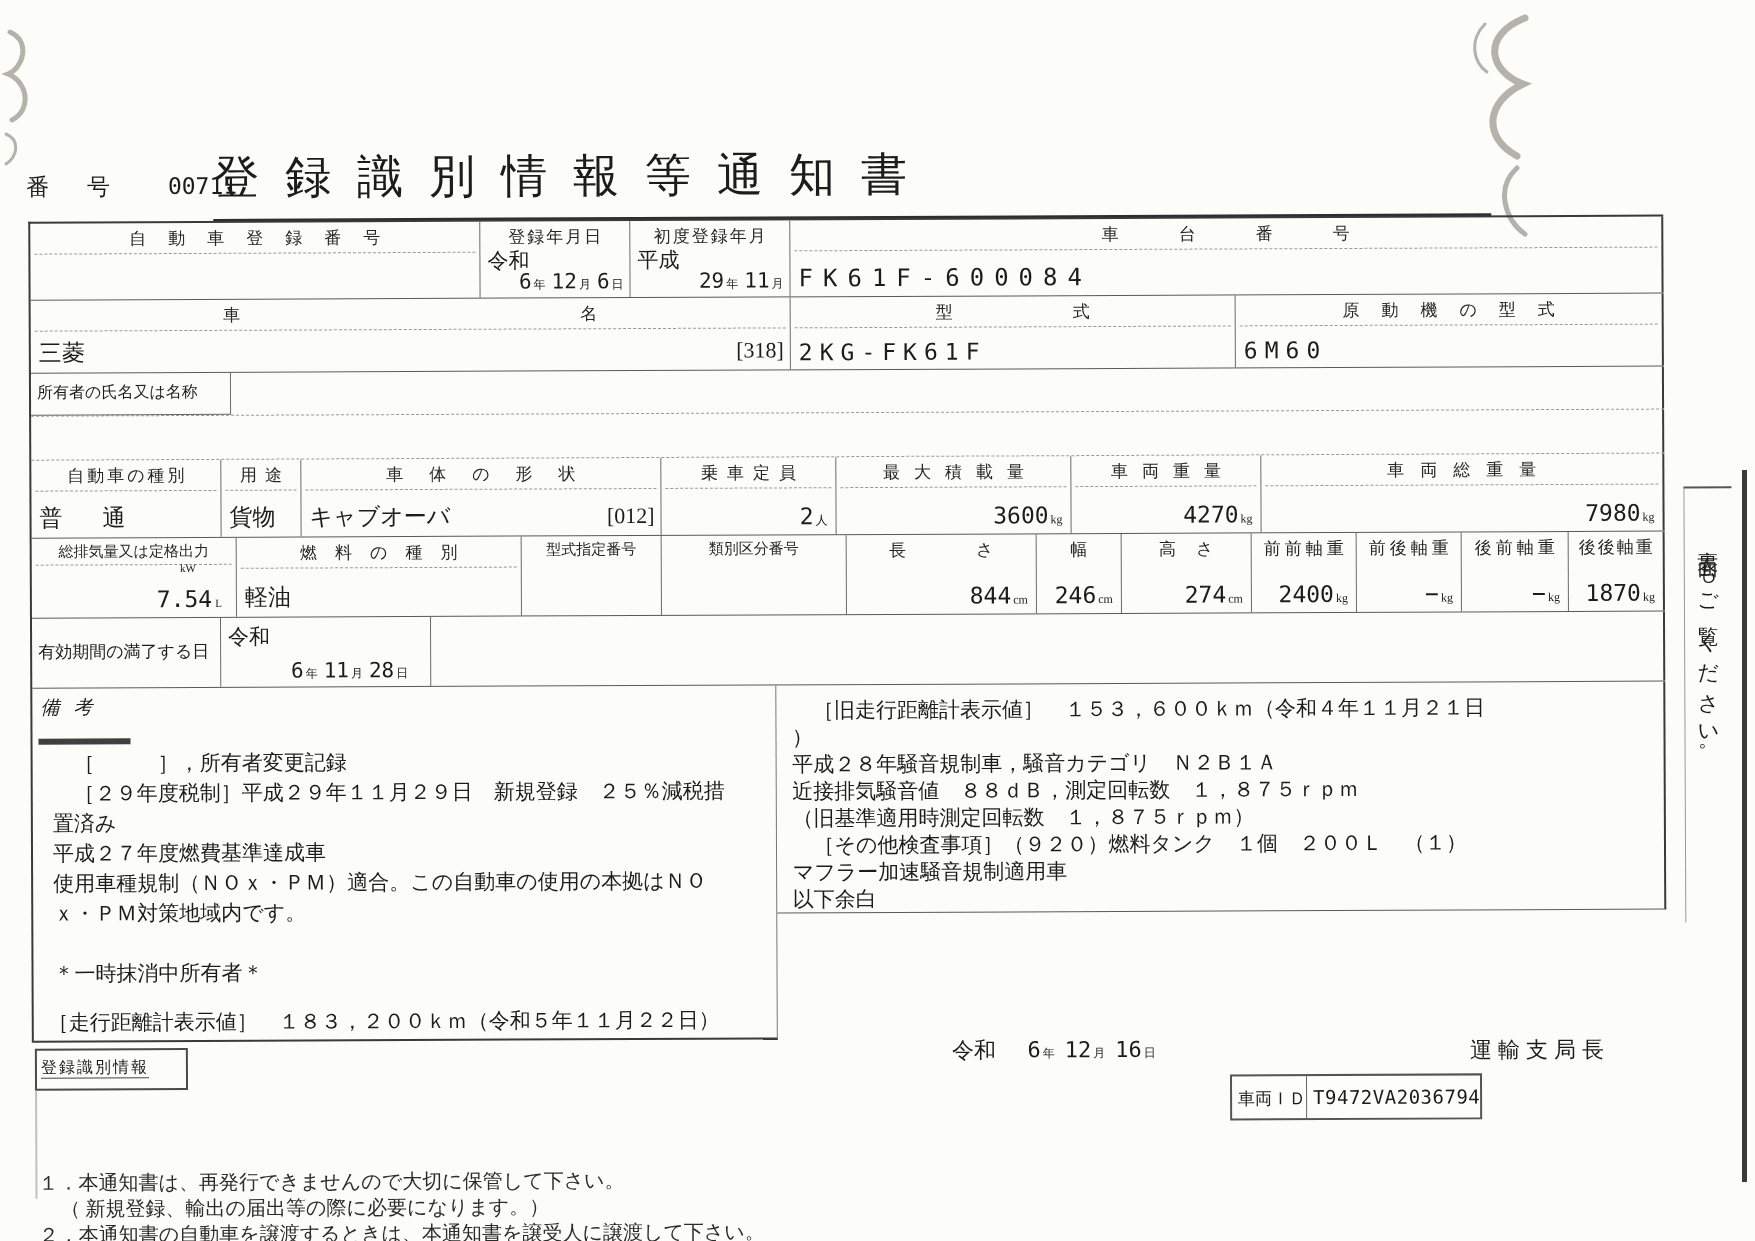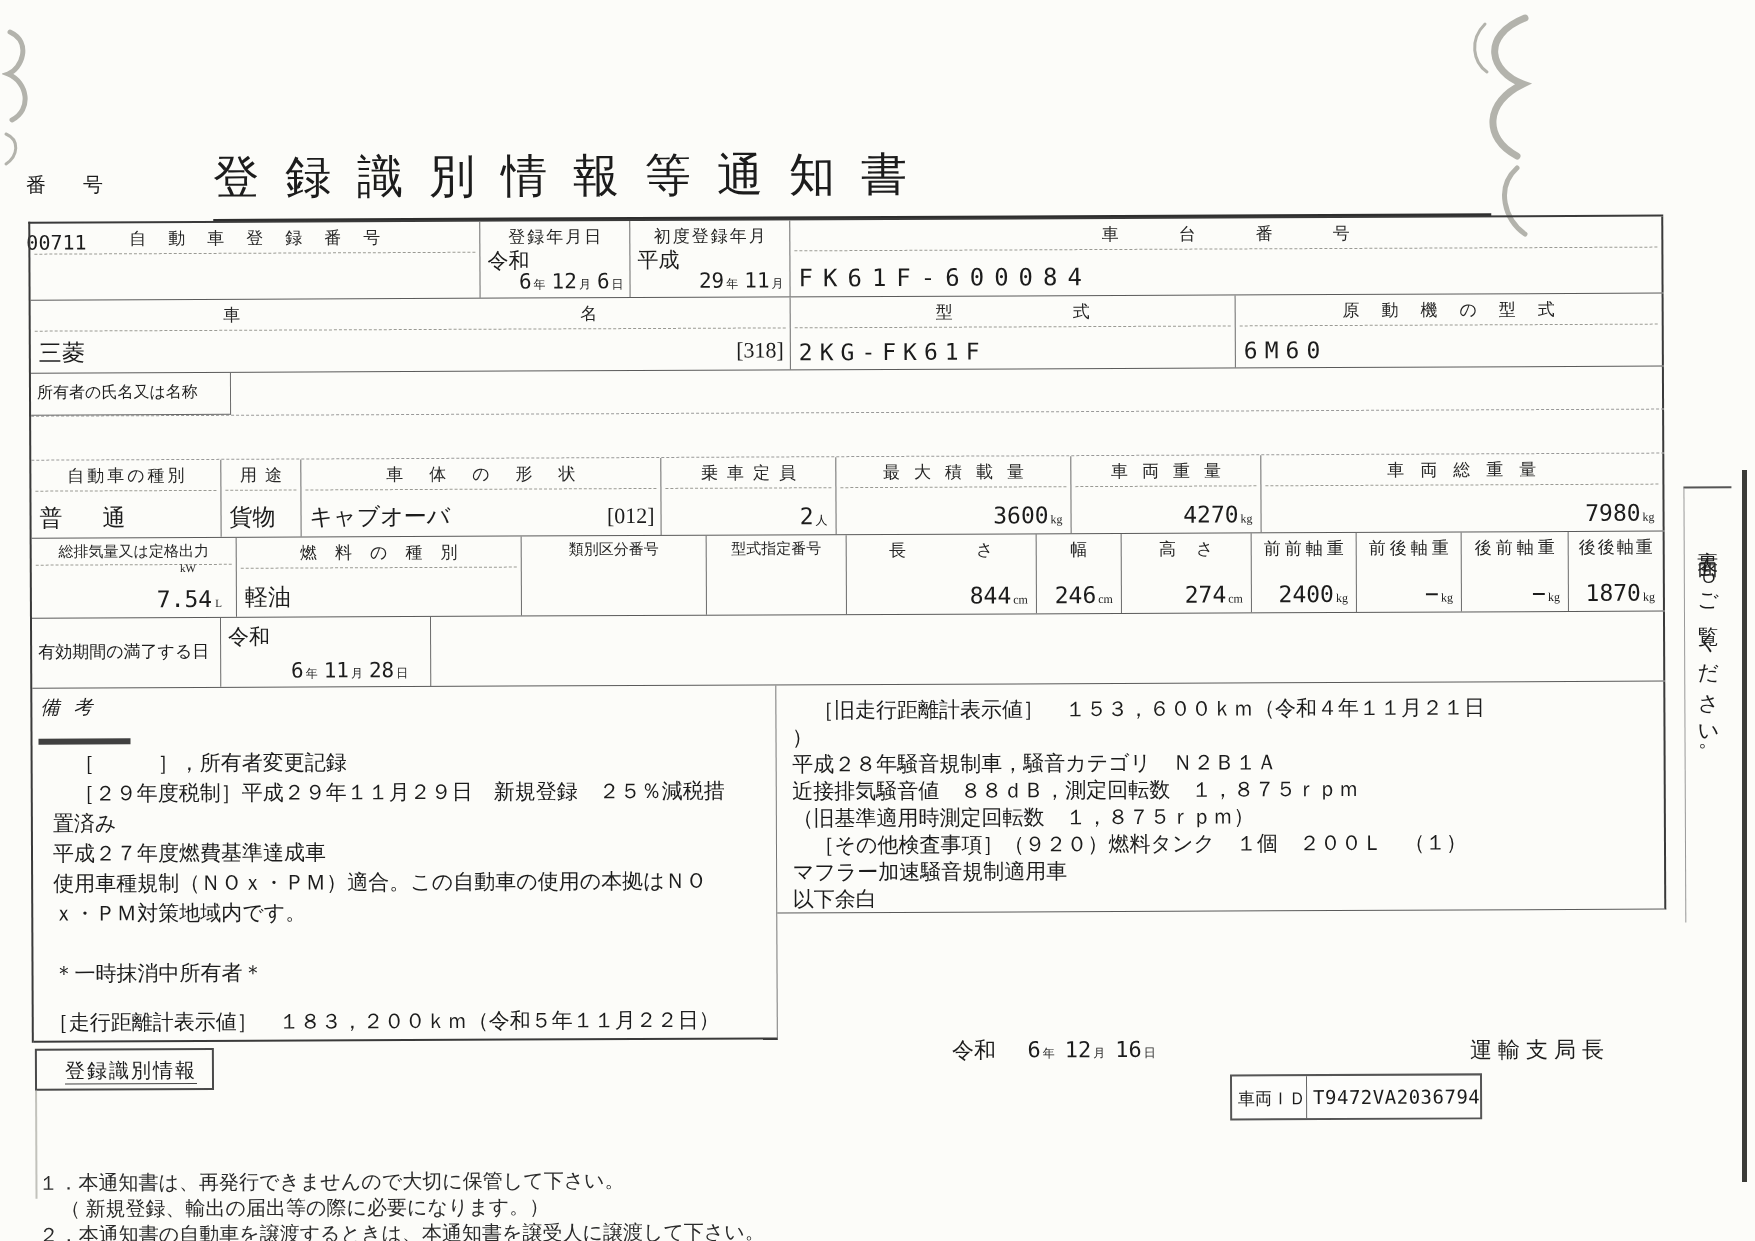--- a/index.html
+++ b/index.html
@@ -1,21 +1,21 @@
 <!DOCTYPE html>
 <html><head>
 <meta charset="utf-8">
 <style>
   html,body{margin:0;padding:0;background:#e8e8e4;}
   #page{position:relative;width:1755px;height:1241px;background:#fcfcf9;overflow:hidden;
         font-family:"Liberation Serif","DejaVu Serif",serif;color:#1c1c1c;}
   #sheet{position:absolute;left:0;top:0;width:1755px;height:1241px;transform:rotate(-0.25deg);}
   .abs{position:absolute;}
   
-  #doc-no{left:28px;top:168px;display:flex;align-items:baseline;gap:32px;font-size:20px;flex-direction:column;}
+  #doc-no{left:28px;top:168px;display:flex;align-items:baseline;gap:42px;font-size:23px;}
   #doc-no .lbl{letter-spacing:16px;}
   .mono{font-family:"DejaVu Sans Mono","Liberation Mono",monospace;}
   #title{left:215px;top:144px;width:1278px;font-size:46px;border-bottom:3px solid #2e2e2e;
          padding-bottom:10px;white-space:nowrap;}
   .ls{display:inline-block;letter-spacing:var(--ls,6px);margin-right:calc(var(--ls,6px) * -1);white-space:nowrap;}
   
   #tbl{left:30px;top:218px;width:1633px;border-top:2px solid #3a3a3a;border-left:2px solid #3a3a3a;}
   .r{display:flex;border-bottom:1px solid #5a5a5a;position:relative;box-sizing:border-box;}
   .c{border-right:1px solid #6a6a6a;position:relative;box-sizing:border-box;flex-shrink:0;}
   .c.fill{flex:1 1 auto;}
@@ -44,22 +44,22 @@
               border-bottom:6px solid #404040;padding:0 24px 18px 2px;font-style:italic;}
   .rem-lines{padding:2px 6px 0 20px;font-size:21px;line-height:30px;}
   .rem-line{min-height:30px;white-space:normal;}
   #rem-right .rem-line{line-height:27px;min-height:27px;font-size:21px;}
   #odometer-line{position:absolute;left:14px;bottom:4px;font-size:21px;white-space:nowrap;}
   
   #side-note{left:1684px;top:490px;width:48px;height:436px;border-top:2px solid #555;
              border-left:1px solid #999;writing-mode:vertical-rl;font-size:21px;letter-spacing:7px;
              padding:46px 10px 0 0;box-sizing:border-box;}
   #edge-line{left:1742px;top:470px;width:5px;height:712px;background:#3c3c38;}
-  #regid-box{left:33px;top:1045px;width:179px;height:42px;border:2px solid #4a4a4a;box-sizing:border-box;
-             font-size:20px;padding:7px 0 0 28px;}
+  #regid-box{left:33px;top:1045px;width:153px;height:42px;border:2px solid #4a4a4a;box-sizing:border-box;
+             font-size:16px;padding:7px 0 0 4px;}
   #regid-box span{border-bottom:1px solid #444;padding-bottom:2px;letter-spacing:2px;}
   #regid-tail{left:33px;top:1087px;width:2px;height:108px;background:#c2c2bc;}
   #issue-date{left:950px;top:1036px;font-size:22px;white-space:nowrap;}
   #issue-date .era2{margin-right:26px;}
   #issue-date .u{margin-right:10px;}
   #issuer{left:1468px;top:1038px;font-size:22px;letter-spacing:6px;white-space:nowrap;}
   #vid-box{left:1228px;top:1076px;width:252px;height:46px;border:2px solid #555;display:flex;box-sizing:border-box;background:#fdfdfb;}
   #vid-box .vl{width:78px;border-right:1px solid #666;font-size:17px;padding:11px 0 0 6px;box-sizing:border-box;white-space:nowrap;}
   #vid-box .vv{flex:1;font-size:19px;padding:10px 0 0 6px;letter-spacing:0.5px;white-space:nowrap;}
   #notes{left:36px;top:1166px;font-size:20px;line-height:26px;color:#2b2b2b;}
@@ -180,25 +180,25 @@
       <div class="r" style="height:80px">
         <div class="c" style="width:205px">
           <div class="h dash md">総排気量又は定格出力</div>
           <div class="kw-mark">kW</div>
           <div class="v r2" style="right:14px"><span class="mono">7.54</span><span class="l-mark">L</span></div>
         </div>
         <div class="c" style="width:285px">
           <div class="h dash"><span class="ls" style="--ls:18px">燃料の種別</span></div>
           <div class="v l">軽油</div>
         </div>
+        <div class="c" style="width:140px">
+          <div class="h md">型式指定番号</div>
+        </div>
         <div class="c" style="width:185px">
           <div class="h md">類別区分番号</div>
-        </div>
-        <div class="c" style="width:140px">
-          <div class="h md">型式指定番号</div>
         </div>
         <div class="c" style="width:190px">
           <div class="h"><span class="ls" style="--ls:70px">長さ</span></div>
           <div class="v r2"><span class="mono">844</span><span class="u">cm</span></div>
         </div>
         <div class="c" style="width:85px">
           <div class="h">幅</div>
           <div class="v r2"><span class="mono">246</span><span class="u">cm</span></div>
         </div>
         <div class="c" style="width:130px">

